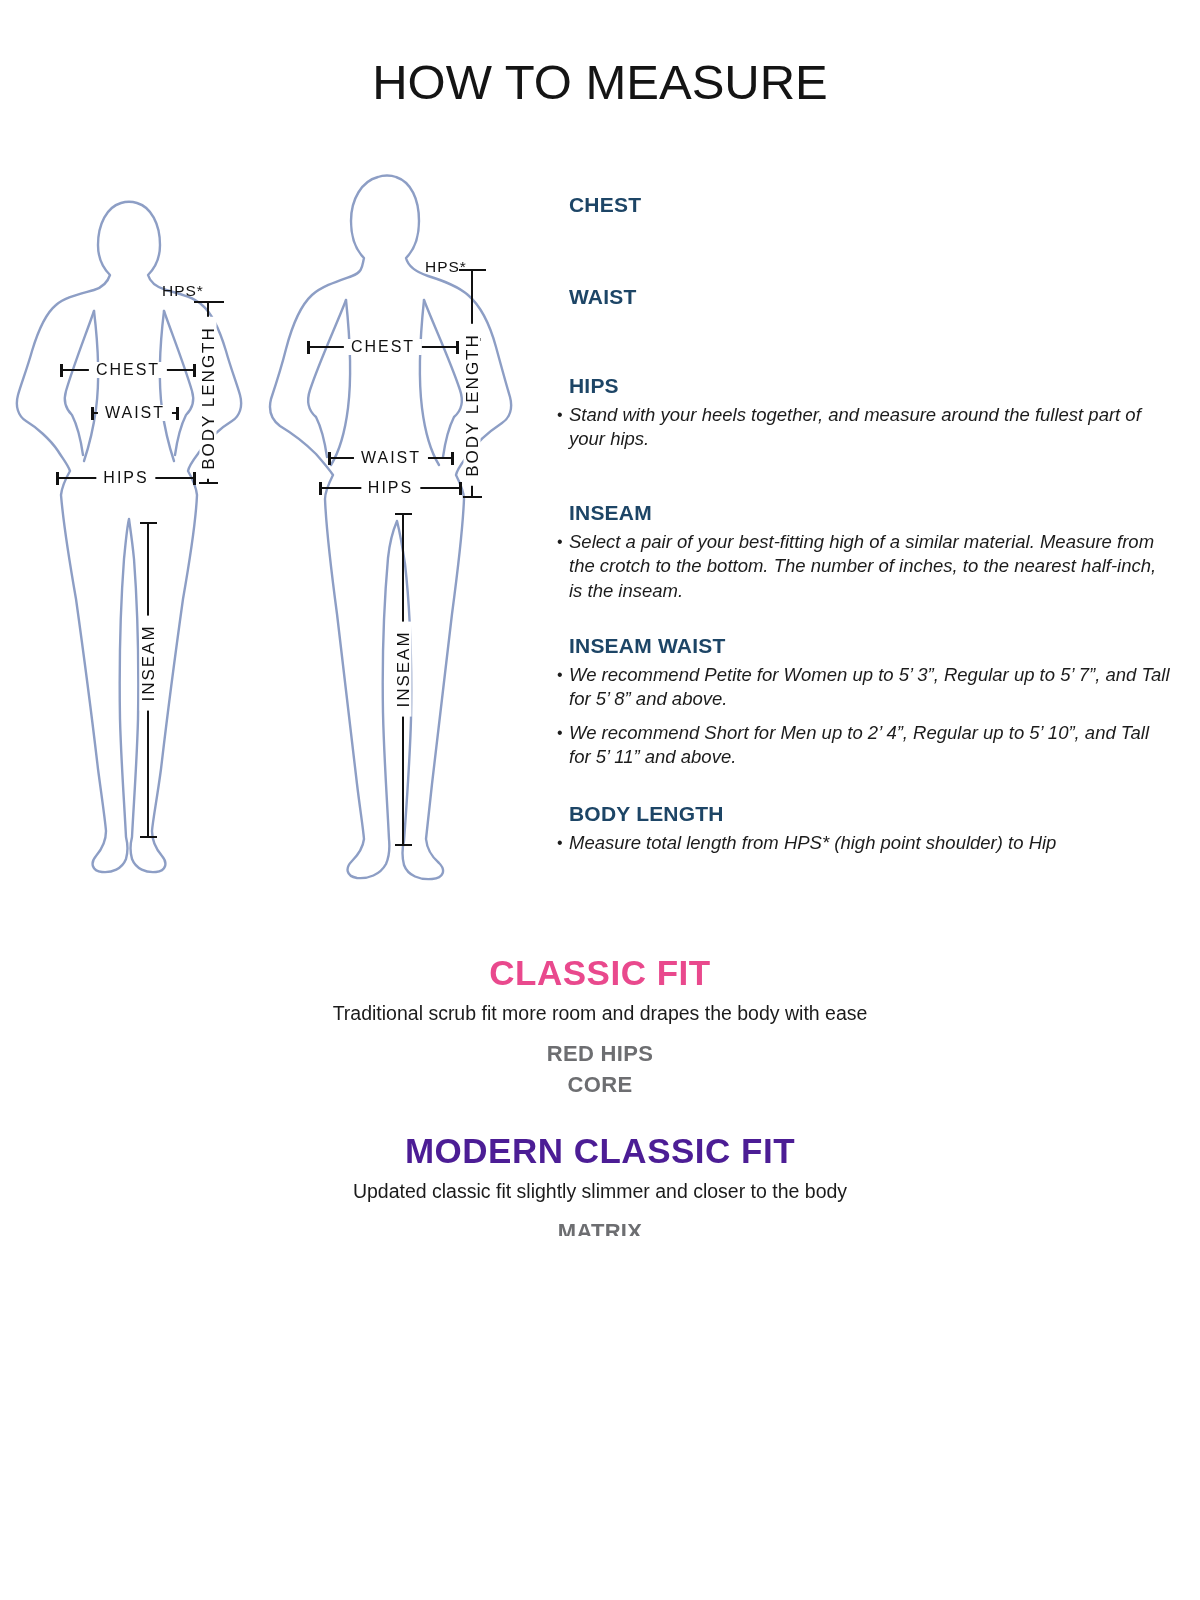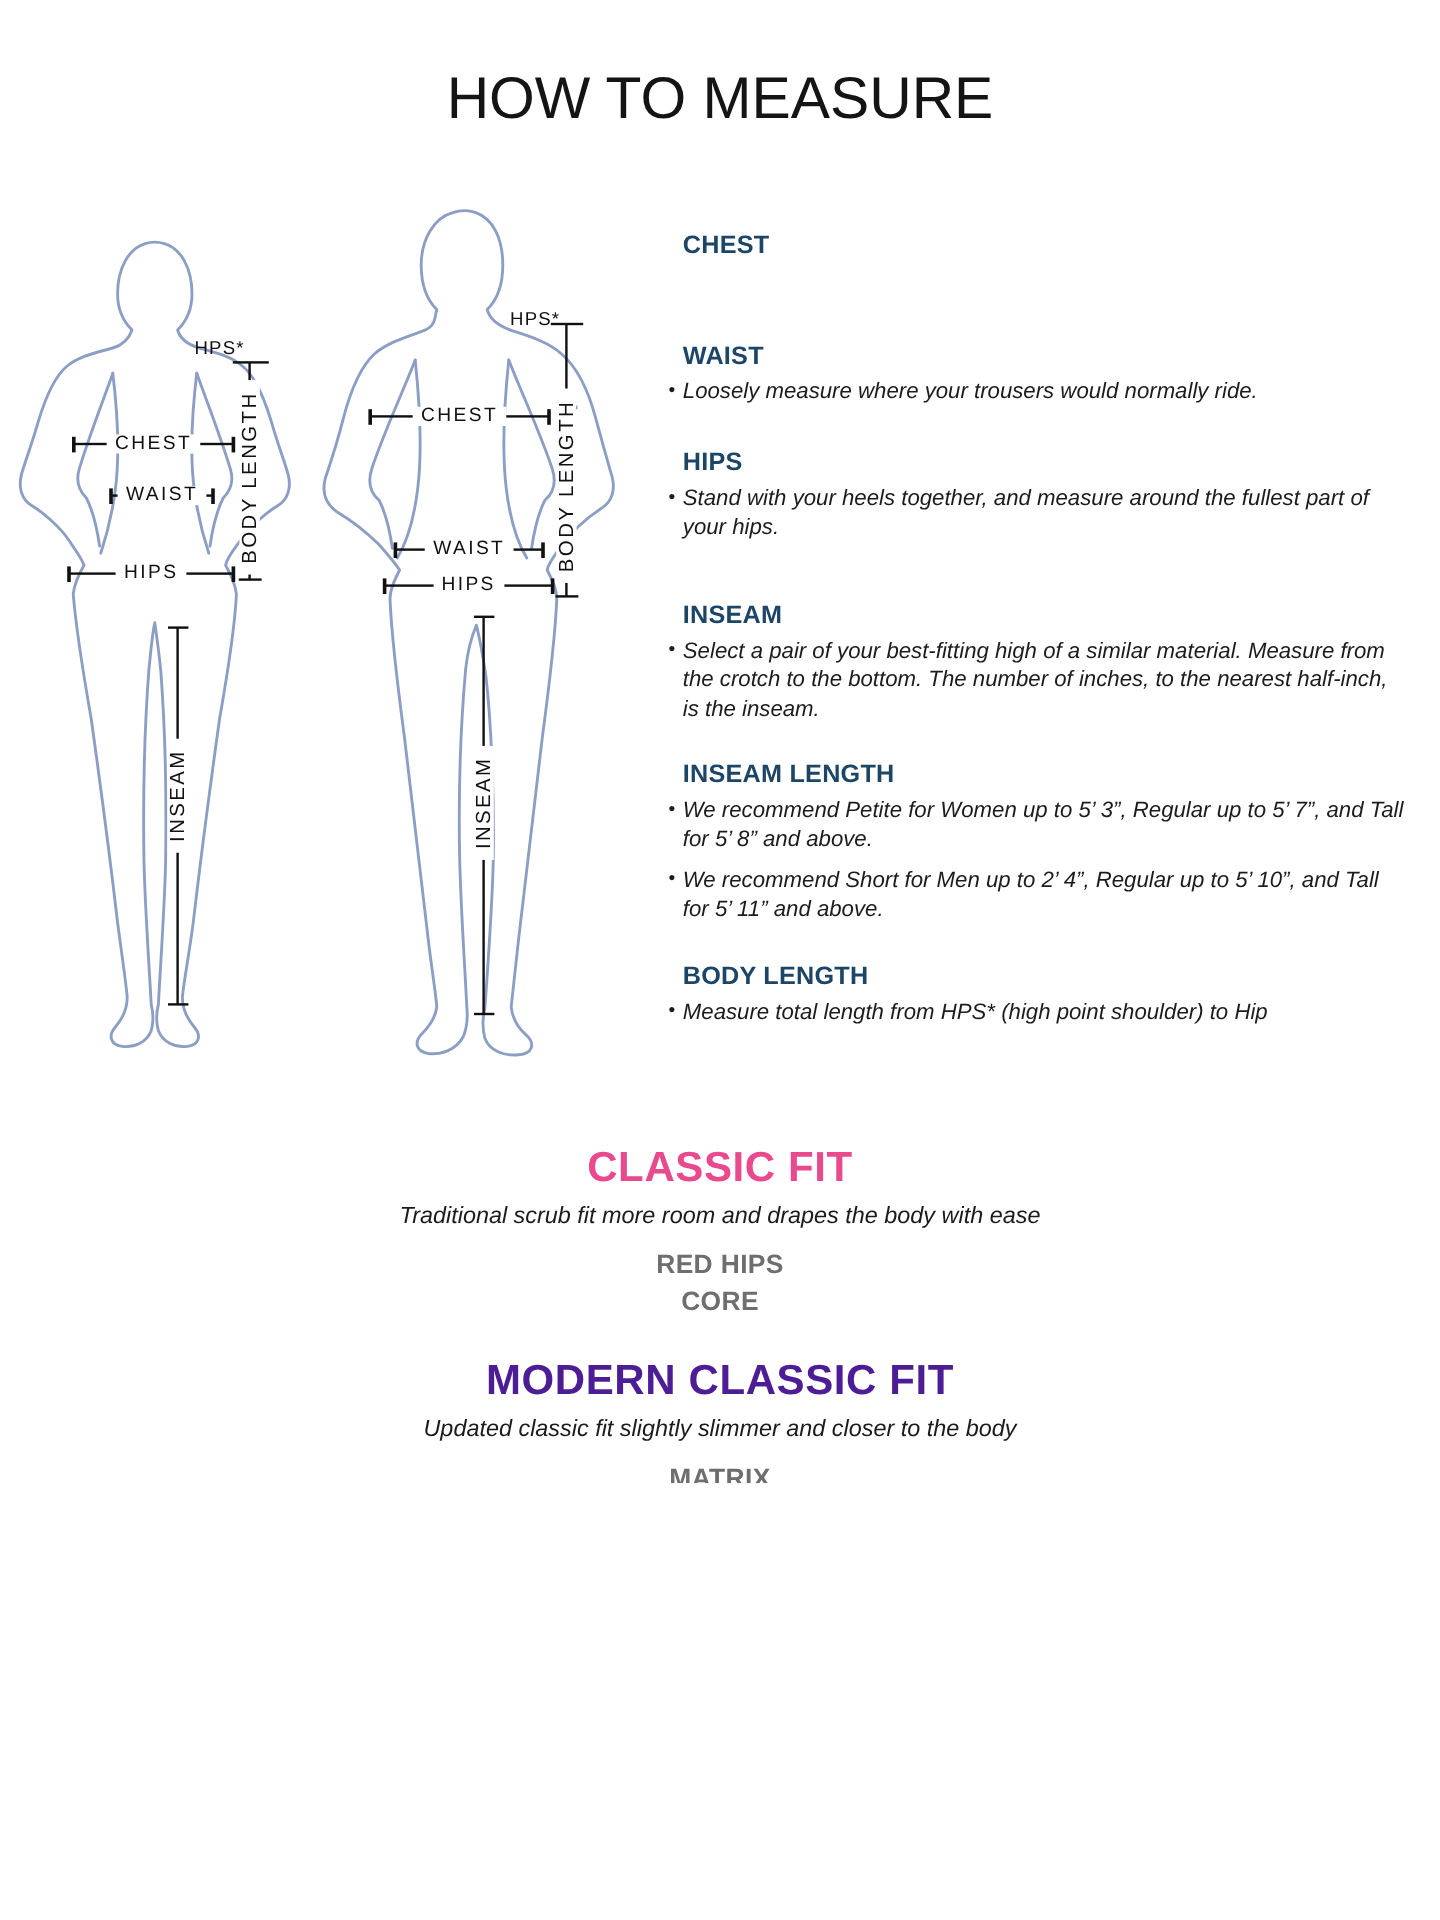--- a/index.html
+++ b/index.html
@@ -32,21 +32,21 @@
   
   .instr{position:absolute;left:556px;width:614px;}
   .instr h3{margin:0 0 5px 13px;font-size:21px;font-weight:bold;color:#1d4566;letter-spacing:0.2px;}
   .instr .bullet{position:relative;padding-left:13px;font-style:italic;font-size:18.5px;
                  line-height:1.32;color:#1c1c1c;margin:0 0 9px 0;}
   .instr .bullet::before{content:"\2022";position:absolute;left:1px;top:1px;font-style:normal;font-size:16px;}
 
   
   .fit{position:absolute;left:0;width:100%;text-align:center;}
   .fit .fit-name{font-size:35px;font-weight:bold;letter-spacing:0.5px;line-height:1.2;margin:0;}
-  .fit .fit-desc{font-style:italic;font-size:19.5px;color:#1b1b1b;margin:7px 0 0 0;line-height:1.3;}
+  .fit .fit-desc{font-size:19.5px;color:#1b1b1b;margin:7px 0 0 0;line-height:1.3;}
   .fit .fit-products{margin-top:13px;font-size:22px;font-weight:bold;color:#6d6e71;letter-spacing:0.3px;}
   .fit .fit-products div{line-height:30.5px;}
 </style>
 </head>
 <body>
 
 <div class="canvas">
 
   <div class="page-title">HOW TO MEASURE</div>
 
@@ -154,32 +154,31 @@
     <span class="htick" style="left:-9px;width:17px;top:-1.3px;"></span>
     <span class="htick" style="left:-9px;width:17px;bottom:-1.3px;"></span>
     <span class="vlabel" style="top:155px;">INSEAM</span>
   </div>
 
   <div class="instr" style="top:193px;">
     <h3>CHEST</h3>
   </div>
   <div class="instr" style="top:285px;">
     <h3>WAIST</h3>
-    <div class="bullet">Loosely measure where your trousers would normally ride.</div>
   </div>
   <div class="instr" style="top:374px;">
     <h3>HIPS</h3>
     <div class="bullet">Stand with your heels together, and measure around the fullest part of your hips.</div>
   </div>
   <div class="instr" style="top:501px;">
     <h3>INSEAM</h3>
     <div class="bullet">Select a pair of your best-fitting high of a similar material. Measure from the crotch to the bottom. The number of inches, to the nearest half-inch, is the inseam.</div>
   </div>
   <div class="instr" style="top:634px;">
-    <h3>INSEAM LENGTH</h3>
+    <h3>INSEAM WAIST</h3>
     <div class="bullet">We recommend Petite for Women up to 5’ 3”, Regular up to 5’ 7”, and Tall for 5’ 8” and above.</div>
     <div class="bullet">We recommend Short for Men up to 2’ 4”, Regular up to 5’ 10”, and Tall for 5’ 11” and above.</div>
   </div>
   <div class="instr" style="top:802px;">
     <h3>BODY LENGTH</h3>
     <div class="bullet">Measure total length from HPS* (high point shoulder) to Hip</div>
   </div>
 
   <div class="fit" style="top:952px;">
     <div class="fit-name" style="color:#e9498d;">CLASSIC FIT</div>

